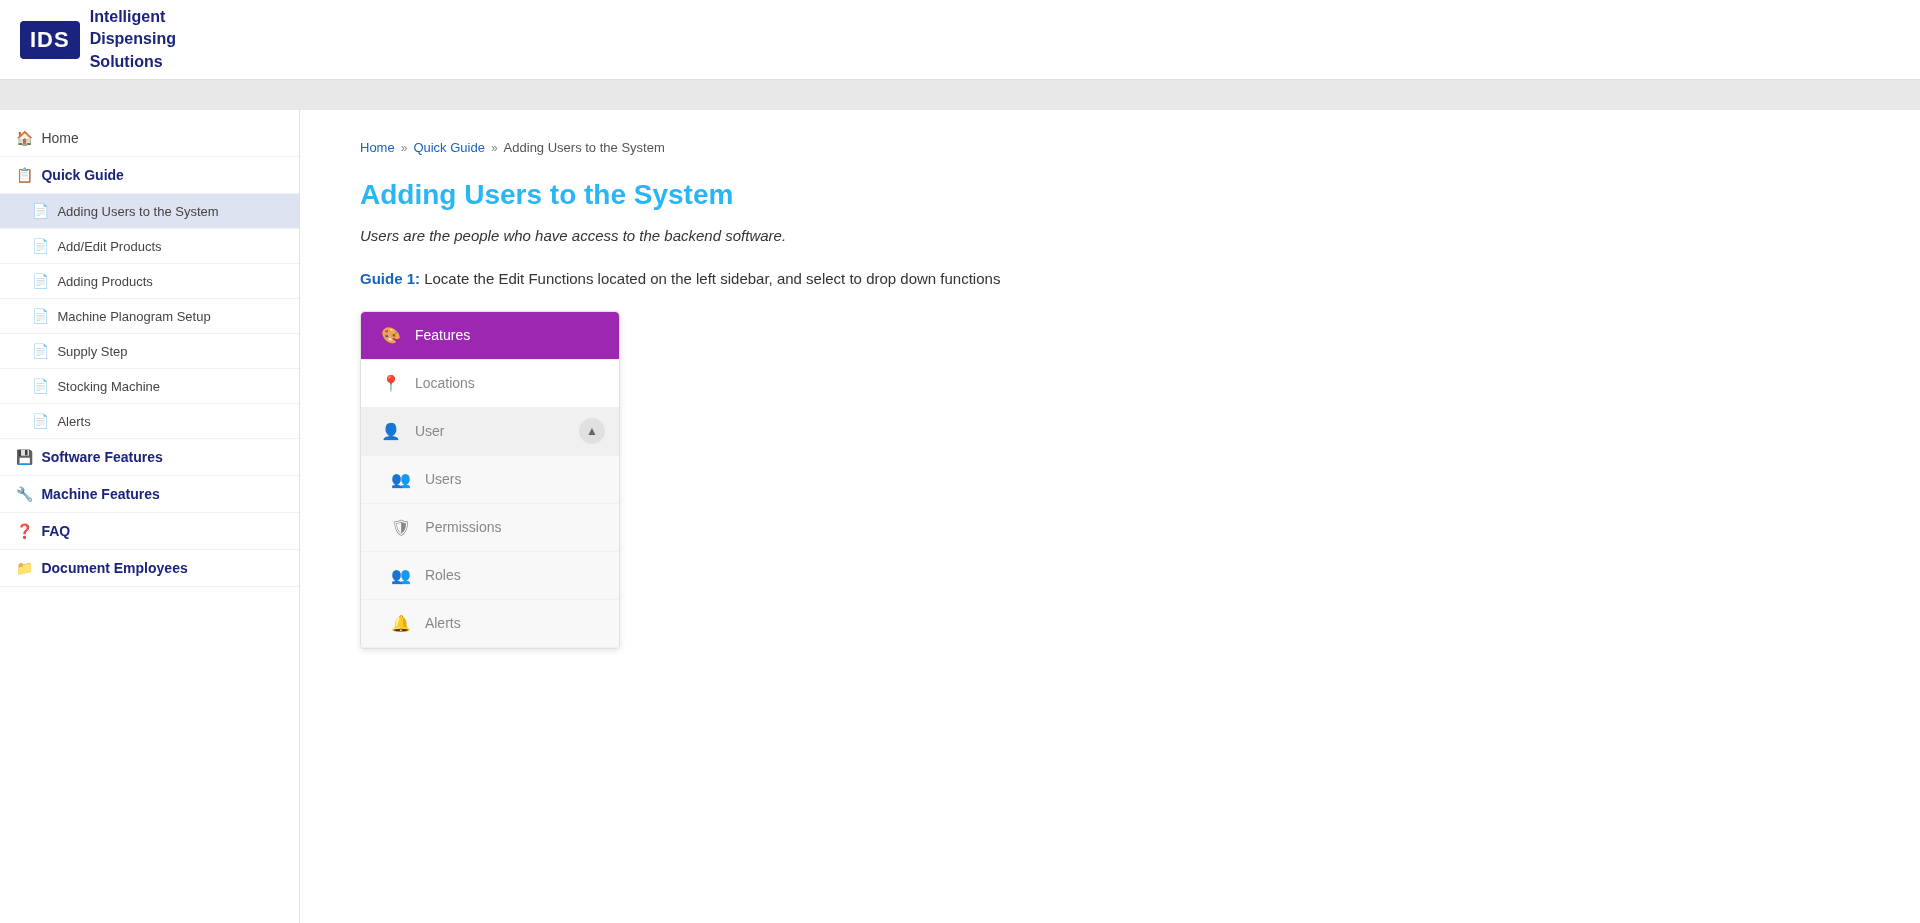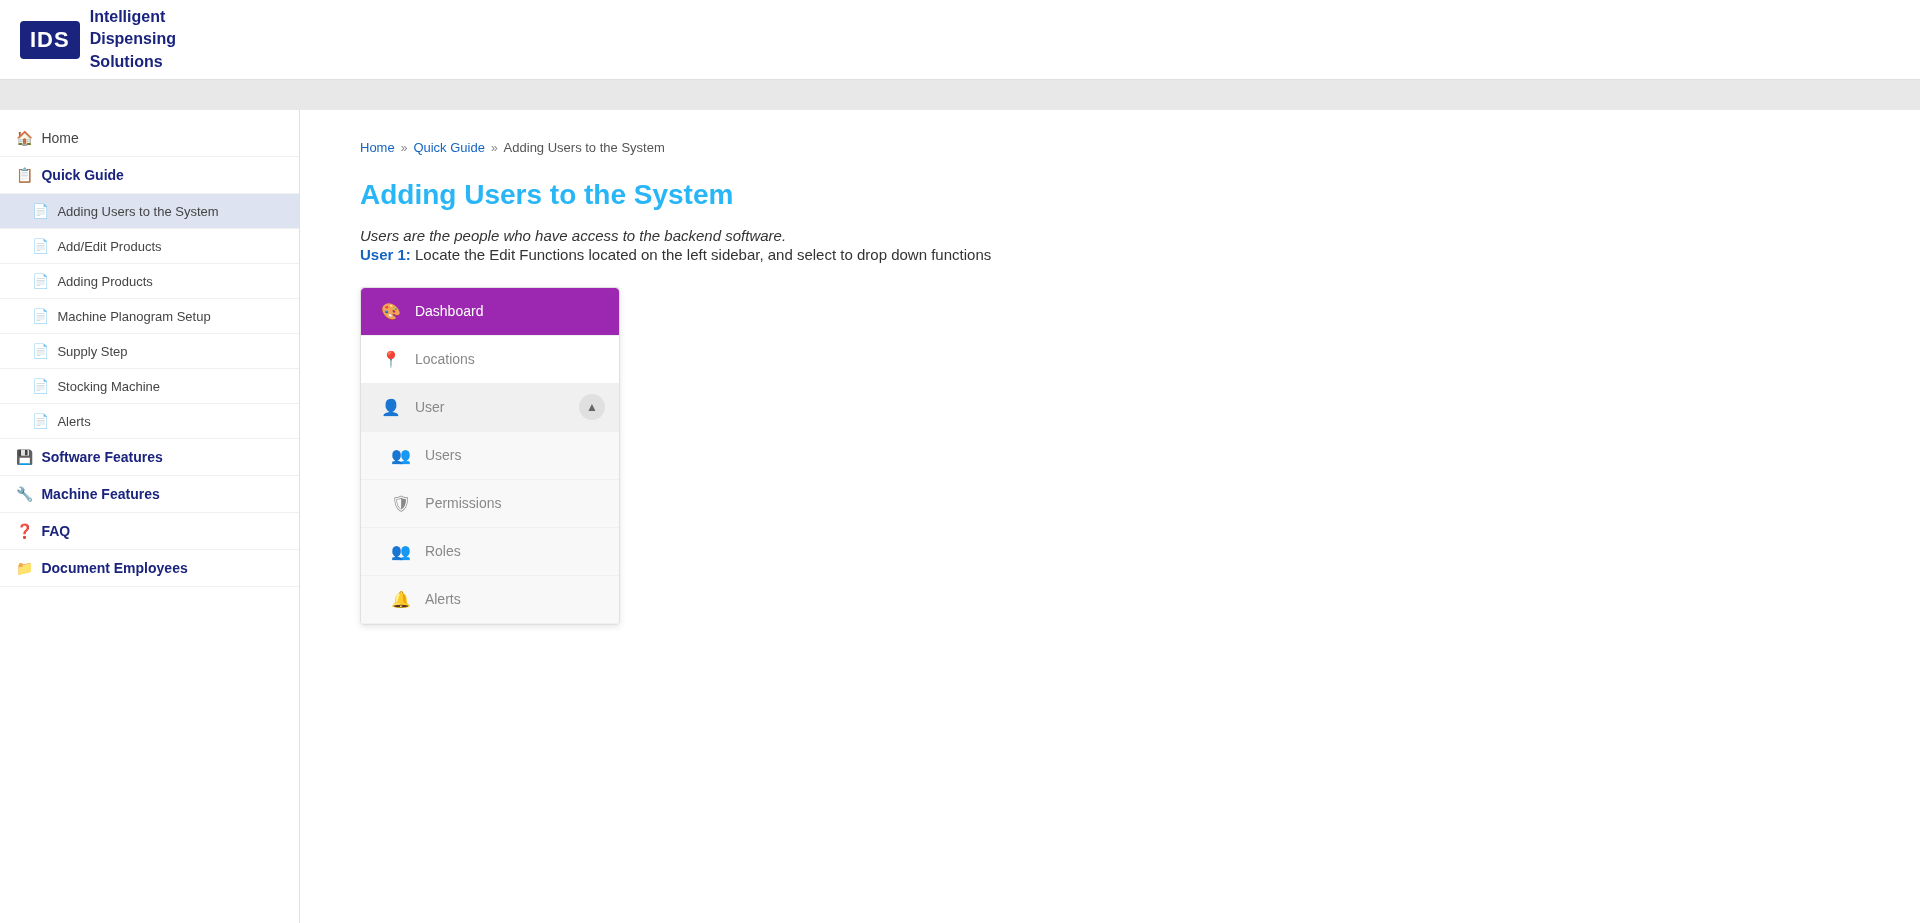--- a/index.html
+++ b/index.html
@@ -115,20 +115,21 @@
       color: #29b6f6;
       font-weight: bold;
       margin-bottom: 16px;
     }
 
     
     .intro-text {
       font-style: italic;
       font-size: 15px;
       color: #333;
+      margin-bottom: 24px;
     }
 
     
     .step-text {
       font-size: 15px;
       color: #333;
       margin-bottom: 20px;
       line-height: 1.5;
     }
     .step-label {
@@ -280,28 +281,28 @@
       <a>Quick Guide</a>
       <span class="sep">»</span>
       <span class="current">Adding Users to the System</span>
     </div>
 
     <h1 class="page-title">Adding Users to the System</h1>
 
     <p class="intro-text">Users are the people who have access to the backend software.</p>
 
     <p class="step-text">
-      <span class="step-label">User 1:</span><span> Locate the Edit Functions located on the left sidebar, and select to drop down functions</span>
+      <span class="step-label">Guide 1:</span><span> Locate the Edit Functions located on the left sidebar, and select to drop down functions</span>
     </p>
 
     <div class="mock-panel">
 
       <div class="mock-panel-item dashboard">
         <span class="mock-icon">🎨</span>
-        <span class="item-label">Dashboard</span>
+        <span class="item-label">Features</span>
       </div>
 
       <div class="mock-panel-item">
         <span class="mock-icon">📍</span>
         <span class="item-label">Locations</span>
       </div>
 
       <div class="mock-panel-item user-row">
         <span class="mock-icon">👤</span>
         <span class="item-label">User</span>

